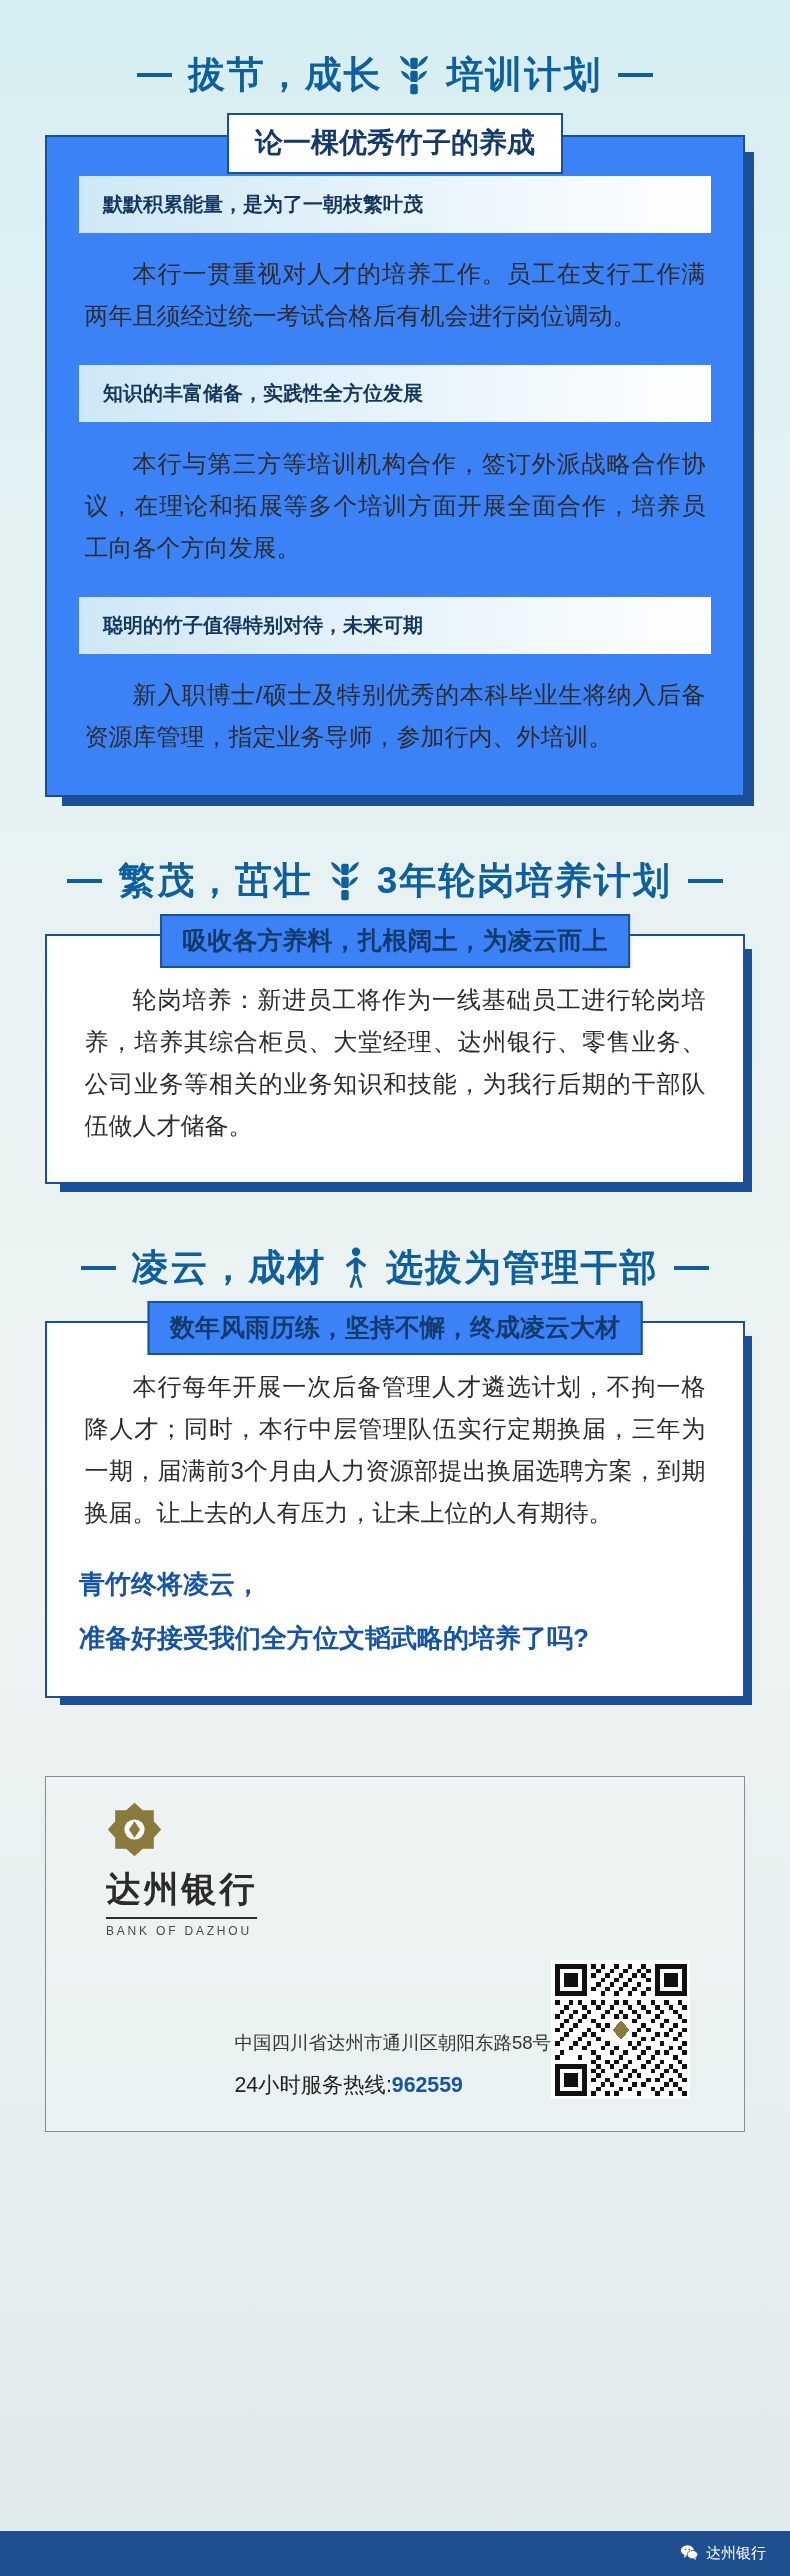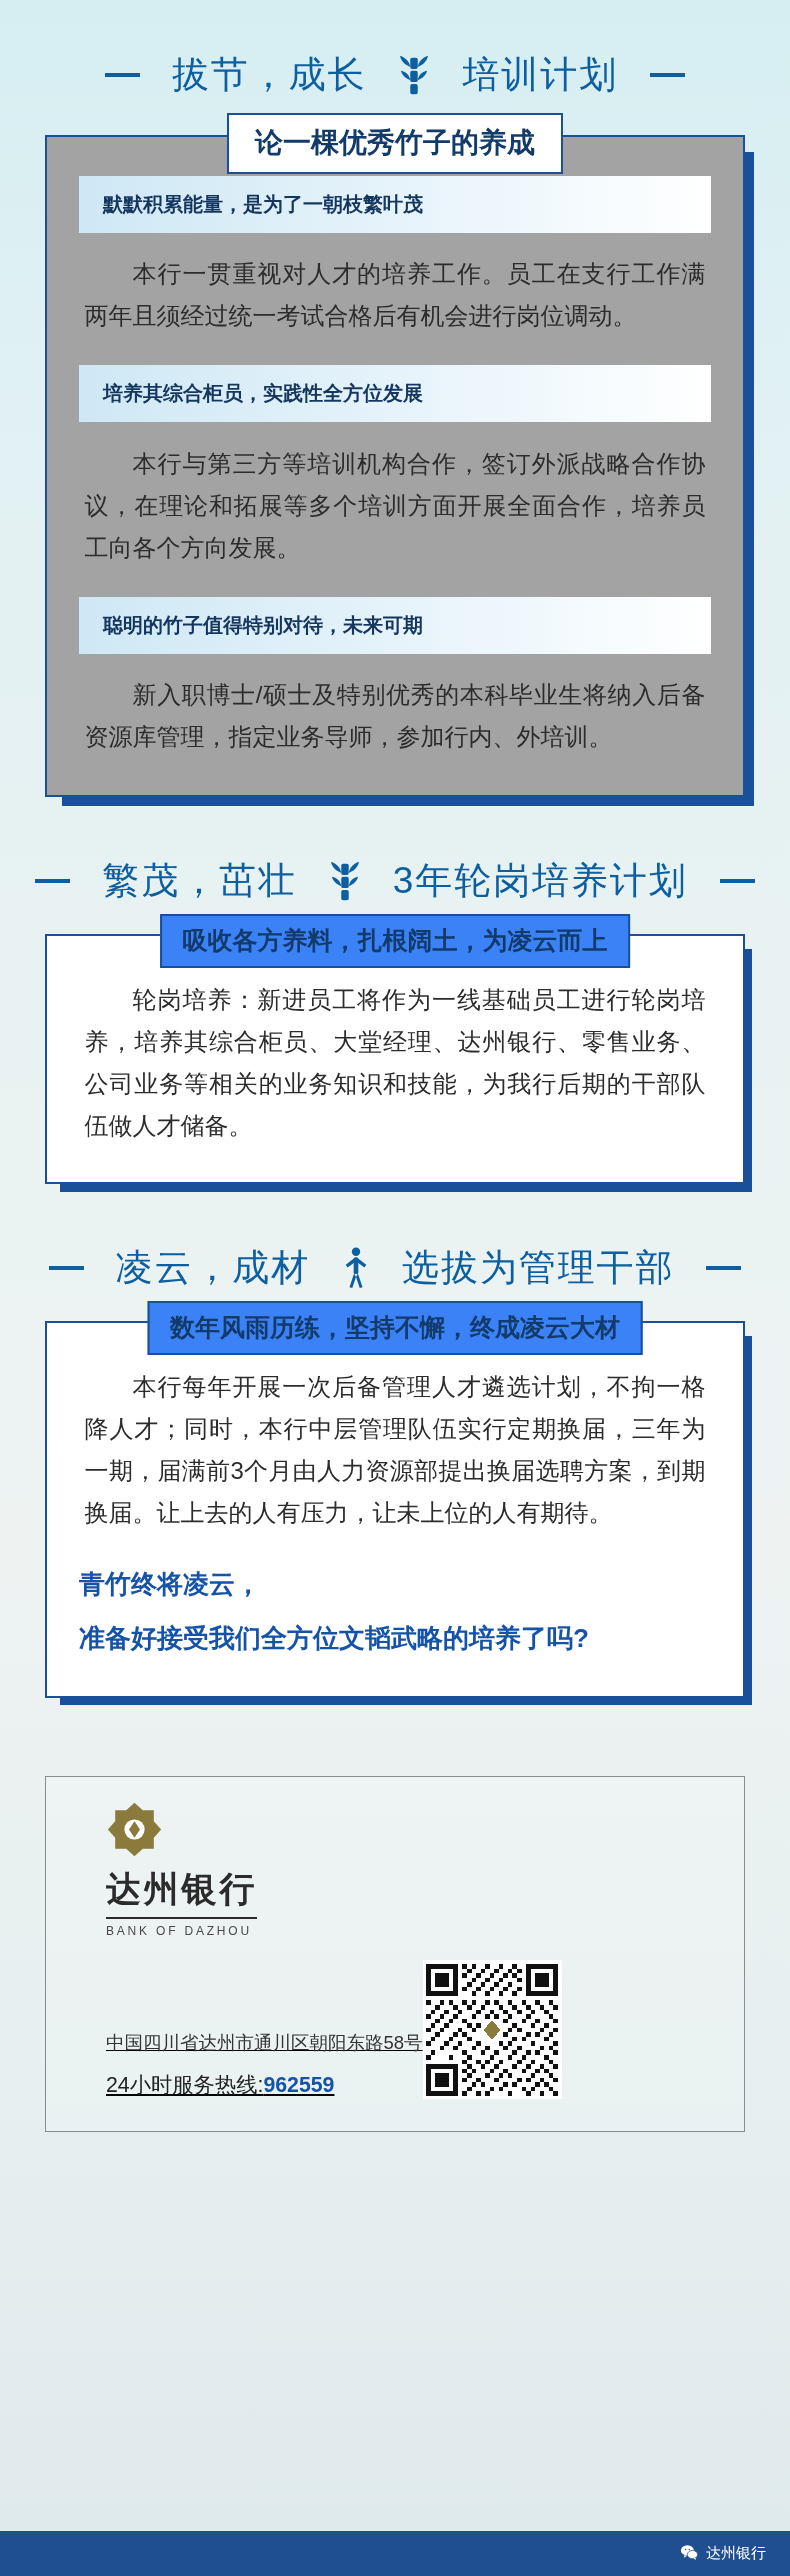--- a/index.html
+++ b/index.html
@@ -13,24 +13,24 @@
     min-height: 2576px;
     position: relative;
     overflow: hidden;
   }
 
   
   .sec-head {
     display: flex;
     align-items: center;
     justify-content: center;
-    gap: 32px;
+    gap: 16px;
     color: #0d5fa0;
     font-size: 37px;
-    font-weight: normal;
+    font-weight: bold;
     letter-spacing: 1.9px;
     padding: 0 18.5px;
   }
   .sec-head .dash {
     display: inline-block;
     width: 35px;
     height: 3.7px;
     background: #0d5fa0;
   }
   .sec-head .txt { white-space: nowrap; }
@@ -45,21 +45,21 @@
     position: relative;
     margin: 35px 45px 0 45px;
   }
   .block1-shadow {
     position: absolute;
     left: 16.7px; top: 16.7px; right: -9.3px; bottom: -9.3px;
     background: #1a4f99;
   }
   .block1 {
     position: relative;
-    background: #a3a3a3;
+    background: #3b82f6;
     border: 2.8px solid #1a4f99;
     padding: 39px 32px 37px 32px;
   }
   .title-box {
     position: absolute;
     top: -24px;
     left: 50%;
     transform: translateX(-50%);
     background: #ffffff;
     border: 2.8px solid #1a4f99;
@@ -153,24 +153,23 @@
     padding-bottom: 3.7px;
   }
   .bank-en {
     font-size: 12px;
     color: #4a4a4a;
     letter-spacing: 2.8px;
     margin-top: 5.6px;
   }
   .footer-body {
     display: flex;
-    justify-content: flex-start;
+    justify-content: flex-end;
     align-items: flex-end;
     margin-top: 22px;
-    text-decoration: underline;
   }
   .addr-col { padding-left: 32px; }
   .addr {
     font-size: 18.5px;
     color: #333;
     margin-bottom: 15px;
   }
   .hotline { font-size: 21.3px; color: #222; }
   .hotline .num { color: #1553a8; font-weight: bold; }
   .qr {
@@ -219,21 +218,21 @@
 </div>
 
 <div class="block1-wrap">
   <div class="block1-shadow"></div>
   <div class="block1">
     <div class="title-box">论一棵优秀竹子的养成</div>
 
     <div class="sub-banner">默默积累能量，是为了一朝枝繁叶茂</div>
     <div class="body-text">本行一贯重视对人才的培养工作。员工在支行工作满两年且须经过统一考试合格后有机会进行岗位调动。</div>
 
-    <div class="sub-banner">培养其综合柜员，实践性全方位发展</div>
+    <div class="sub-banner">知识的丰富储备，实践性全方位发展</div>
     <div class="body-text">本行与第三方等培训机构合作，签订外派战略合作协议，在理论和拓展等多个培训方面开展全面合作，培养员工向各个方向发展。</div>
 
     <div class="sub-banner">聪明的竹子值得特别对待，未来可期</div>
     <div class="body-text">新入职博士/硕士及特别优秀的本科毕业生将纳入后备资源库管理，指定业务导师，参加行内、外培训。</div>
   </div>
 </div>
 
 <div class="spacer-lg"></div>
 
 <div class="sec-head">

